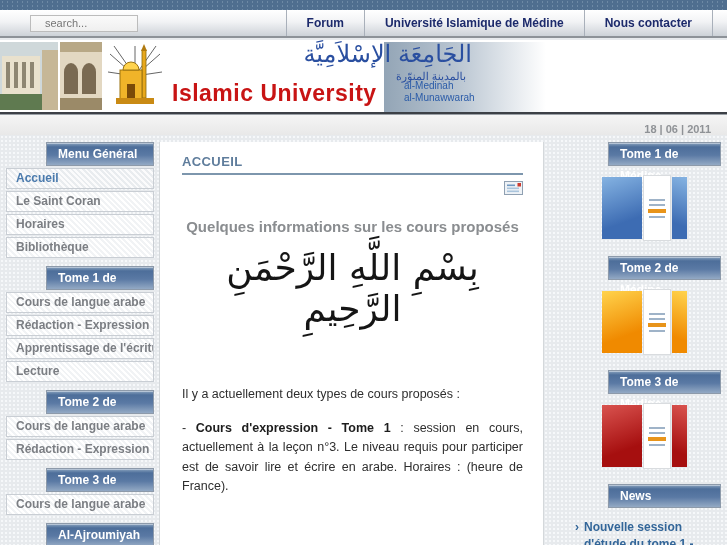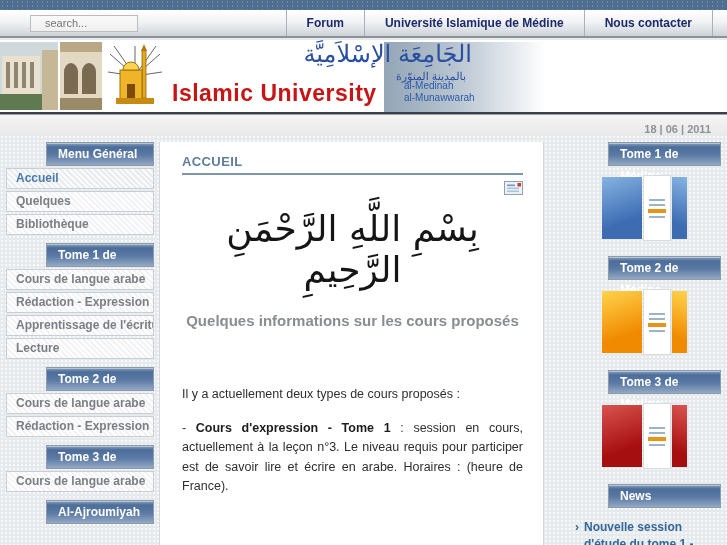--- a/index.html
+++ b/index.html
@@ -160,21 +160,22 @@
   <div id="datebar">
     <span id="date">18 | 06 | 2011</span>
   </div>
 
   <div id="content">
 
     <div id="left-col">
         <div class="side-section">
           <div class="side-header">Menu Général</div>
           <div class="side-item active">Accueil</div>
-          <div class="side-item">Quelques</div>
+          <div class="side-item">Le Saint Coran</div>
+          <div class="side-item">Horaires</div>
           <div class="side-item">Bibliothèque</div>
         </div>
         <div class="side-section">
           <div class="side-header">Tome 1 de Médine</div>
           <div class="side-item">Cours de langue arabe</div>
           <div class="side-item">Rédaction - Expression</div>
           <div class="side-item">Apprentissage de l'écriture</div>
           <div class="side-item">Lecture</div>
         </div>
         <div class="side-section">
@@ -195,22 +196,22 @@
       <div id="page-title">ACCUEIL</div>
       <div id="email-row">
         <svg id="email-icon" width="19" height="14" viewBox="0 0 19 14">
           <rect x="0.5" y="0.5" width="18" height="13" fill="#eef2f6" stroke="#8fa0b2"></rect>
           <rect x="3" y="3.5" width="8" height="1.6" fill="#6e98c2"></rect>
           <rect x="3" y="6.5" width="12" height="1.6" fill="#a9c4dc"></rect>
           <rect x="3" y="9.5" width="12" height="1.6" fill="#a9c4dc"></rect>
           <rect x="13.5" y="2" width="3.5" height="3.5" fill="#cc3b2f"></rect>
         </svg>
       </div>
+      <div id="sub-heading">Quelques informations sur les cours proposés</div>
       <div id="bismillah">بِسْمِ اللَّهِ الرَّحْمَنِ الرَّحِيمِ</div>
-      <div id="sub-heading">Quelques informations sur les cours proposés</div>
       <div id="intro">Il y a actuellement deux types de cours proposés :</div>
       <div id="paras">
           <p class="para">- <b>Cours d'expression - Tome 1</b> : session en cours, actuellement à la leçon n°3. Le niveau requis pour participer est de savoir lire et écrire en arabe. Horaires :  (heure de France).</p>
         </div>
     </div>
 
     <div id="right-col">
         <div class="rb-section">
           <div class="side-header">Tome 1 de Médine</div>
           <div class="book-box">

